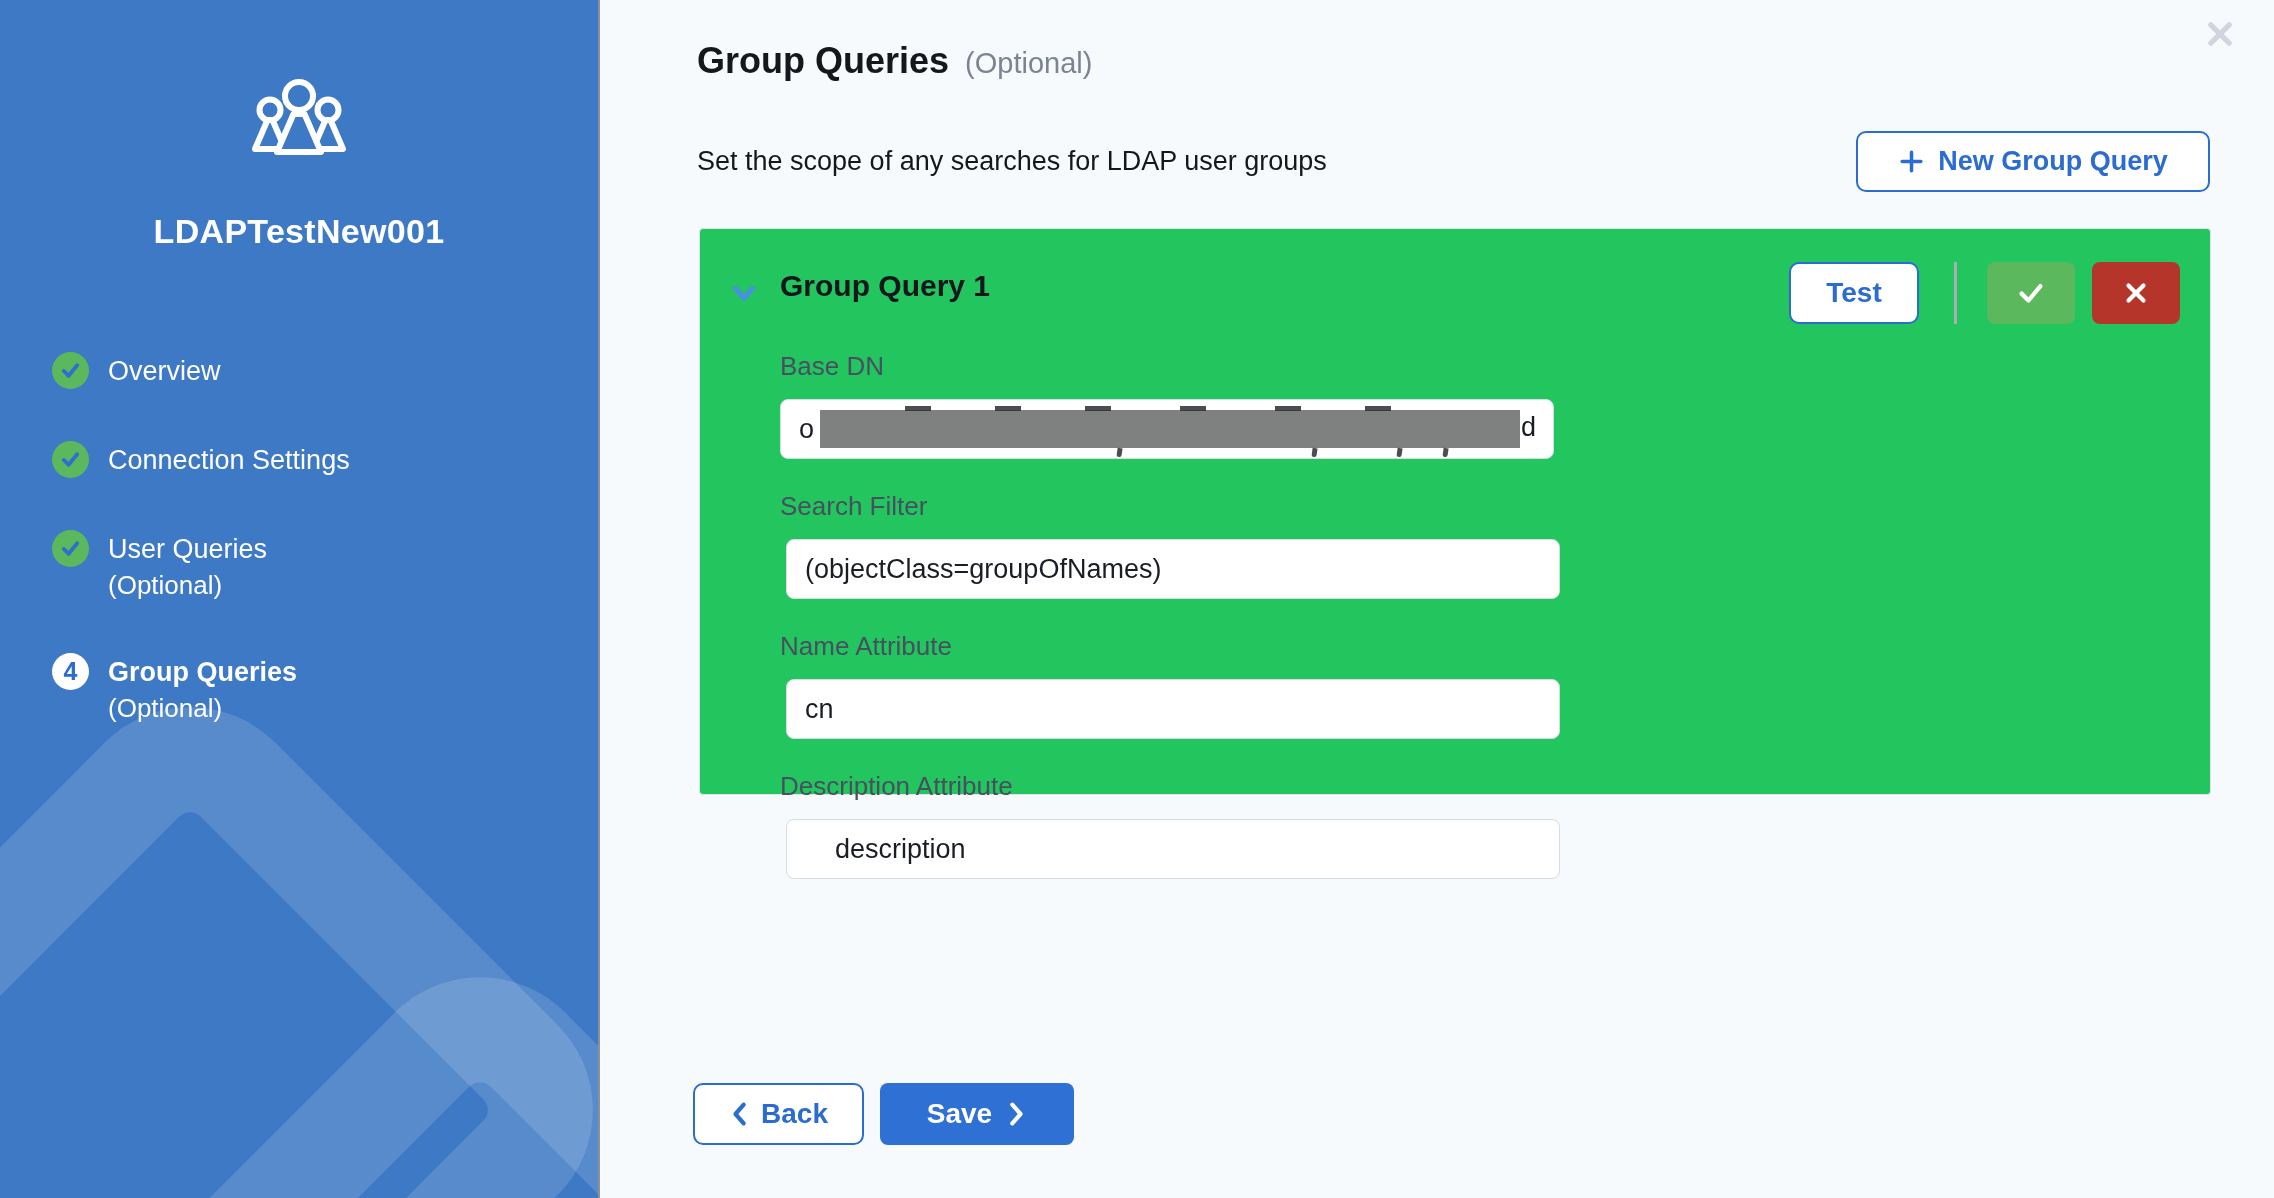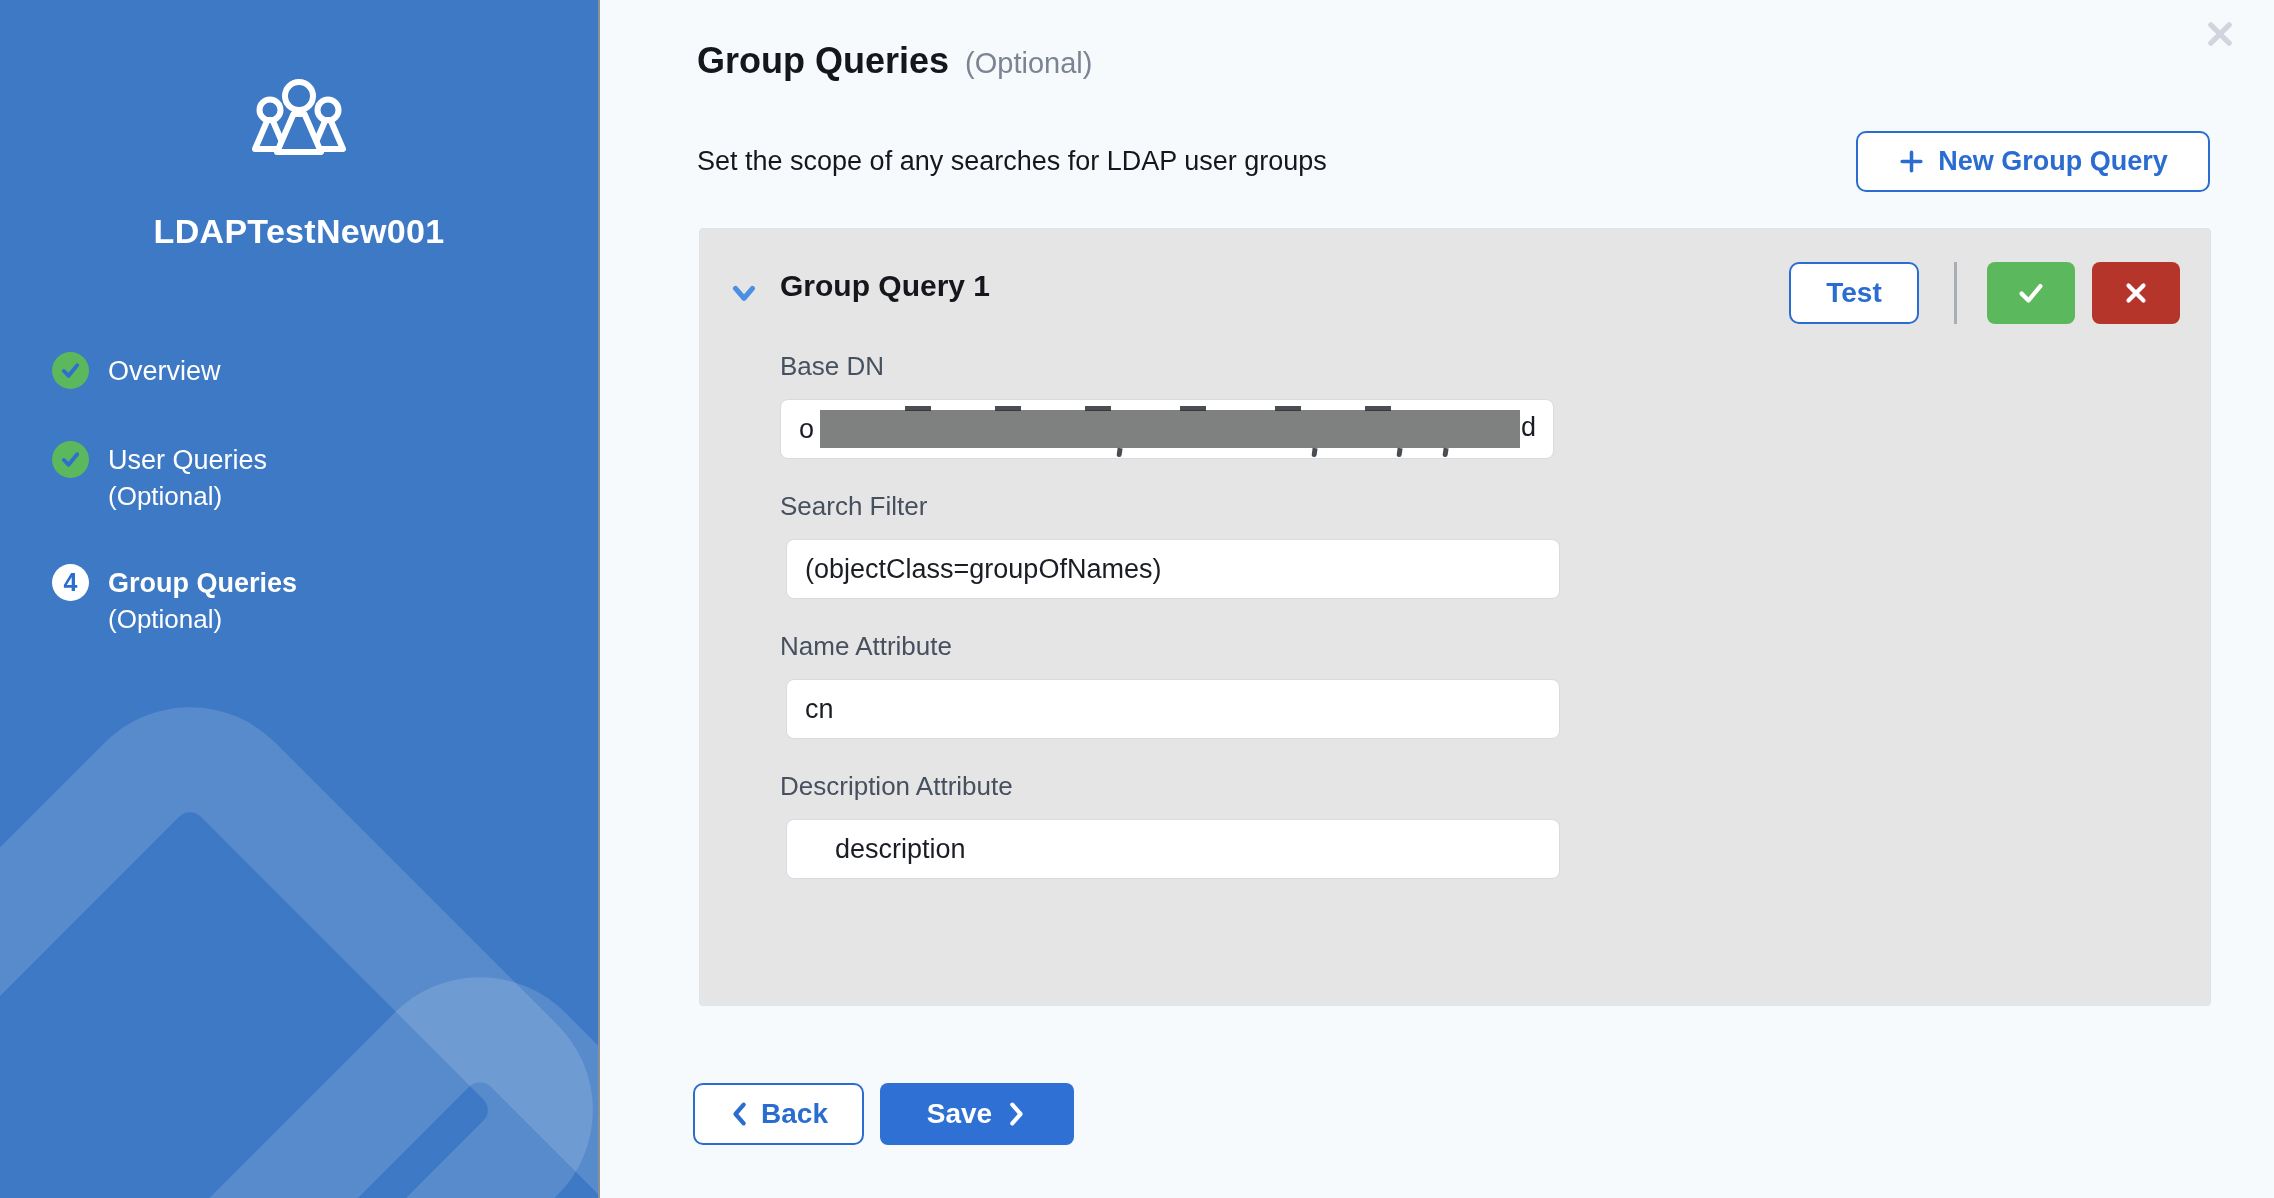--- a/index.html
+++ b/index.html
@@ -51,22 +51,22 @@
 
   .new-btn {
     position:absolute; left:1256px; top:131px; width:354px; height:61px;
     background:#ffffff; border:2.5px solid #2a6cd0; border-radius:10px;
     color:#2a6cd0; font-weight:bold; font-size:27px; font-family:inherit;
     display:flex; align-items:center; justify-content:center; gap:13px; cursor:pointer;
   }
 
   
   .card {
-    position:absolute; left:99px; top:228px; width:1512px; height:778px;
-    background:#e5e5e5; border:1px solid #dde4ea; border-radius:4px; box-sizing:border-box;
+    position:absolute; left:99px; top:228px; width:1512px; height:567px;
+    background:#22c55e; border:1px solid #dde4ea; border-radius:4px; box-sizing:border-box;
   }
   .chev-btn { position:absolute; left:26px; top:52px; width:36px; height:28px; border:none; background:none; padding:0; cursor:pointer; }
   .gq-title { position:absolute; left:80px; top:40px; font-size:30px; font-weight:bold; color:#15171d; }
   .test-btn {
     position:absolute; left:1089px; top:33px; width:130px; height:62px;
     background:#ffffff; border:2.5px solid #2a6cd0; border-radius:10px;
     color:#2a6cd0; font-size:28px; font-weight:bold; font-family:inherit; cursor:pointer;
   }
   .vdiv { position:absolute; left:1254px; top:33px; width:3px; height:62px; background:#a9adb4; }
   .sq-btn {
@@ -139,20 +139,30 @@
         <span class="badge done">
           <svg width="23" height="23" viewBox="0 0 24 24">
             <polyline points="5,12.5 10,17.5 19,6.5" fill="none" stroke="#2e6fd0" stroke-width="4" stroke-linecap="round" stroke-linejoin="round"></polyline>
           </svg>
         </span>
         <span class="step-text">
           <span class="step-label">Overview</span>
         </span>
       </div>
 
+      <div class="step">
+        <span class="badge done">
+          <svg width="23" height="23" viewBox="0 0 24 24">
+            <polyline points="5,12.5 10,17.5 19,6.5" fill="none" stroke="#2e6fd0" stroke-width="4" stroke-linecap="round" stroke-linejoin="round"></polyline>
+          </svg>
+        </span>
+        <span class="step-text">
+          <span class="step-label">Connection Settings</span>
+        </span>
+      </div>
 
       <div class="step">
         <span class="badge done">
           <svg width="23" height="23" viewBox="0 0 24 24">
             <polyline points="5,12.5 10,17.5 19,6.5" fill="none" stroke="#2e6fd0" stroke-width="4" stroke-linecap="round" stroke-linejoin="round"></polyline>
           </svg>
         </span>
         <span class="step-text">
           <span class="step-label">User Queries</span>
           <span class="step-sub">(Optional)</span>

